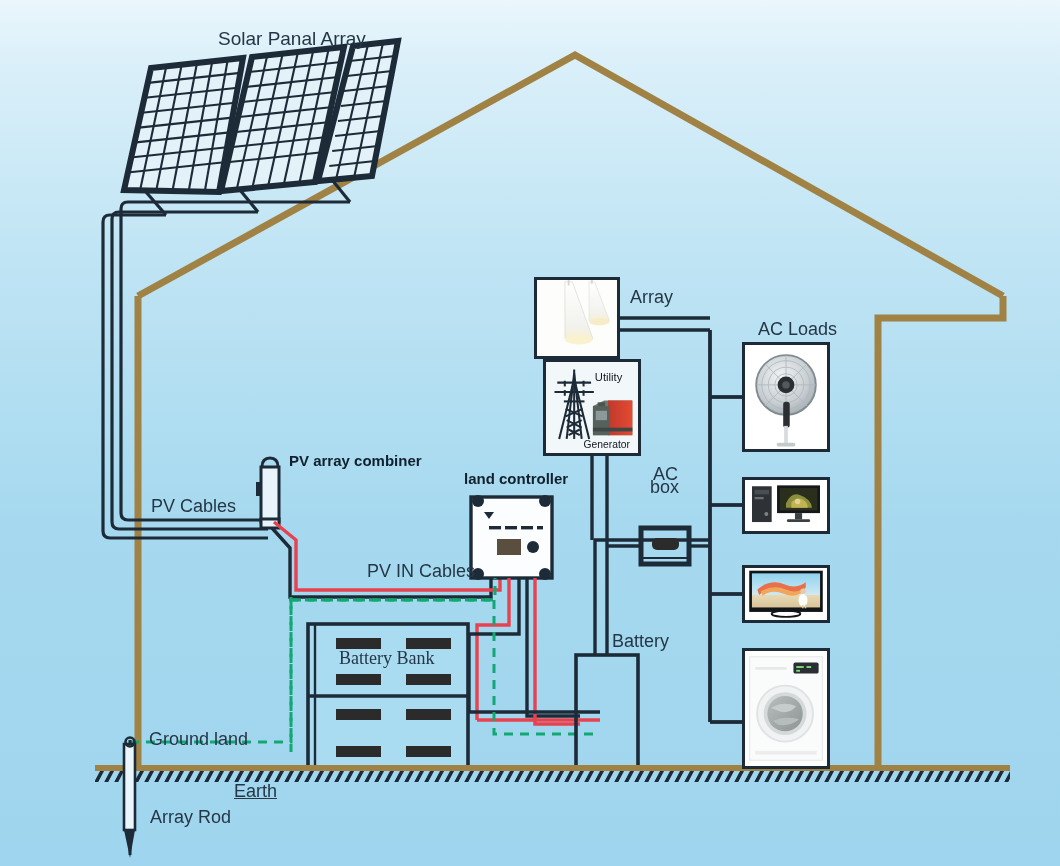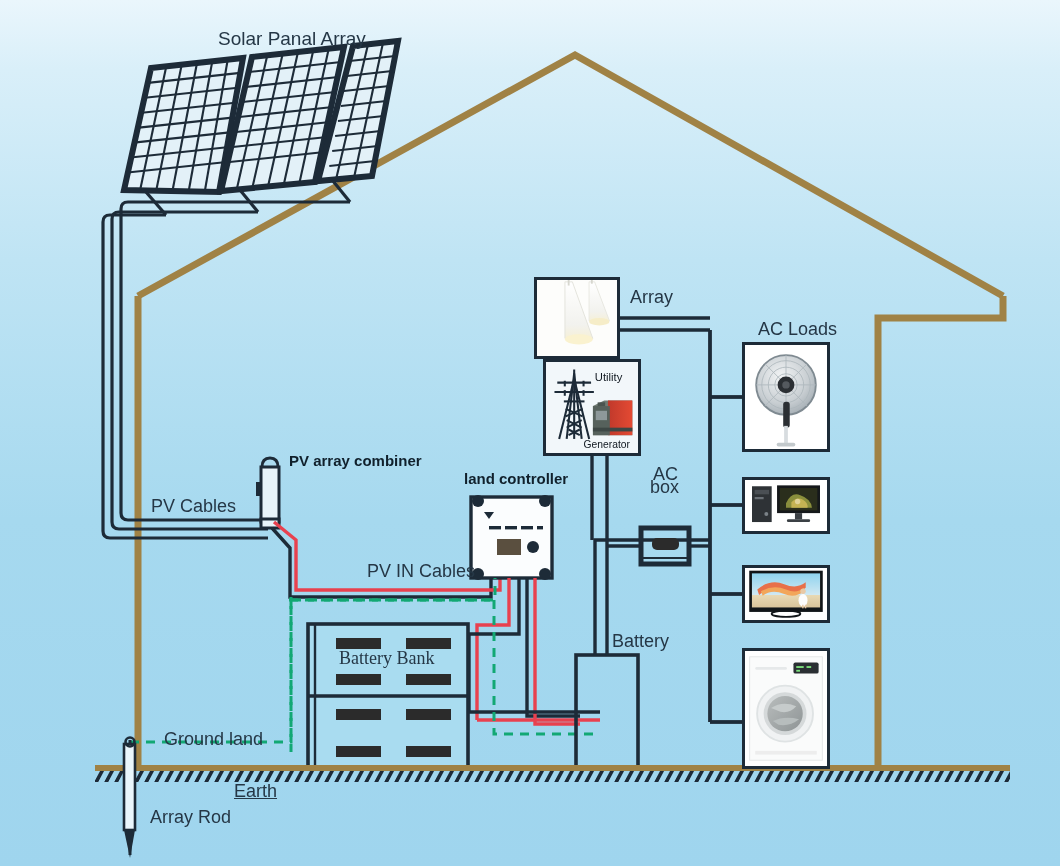--- a/index.html
+++ b/index.html
@@ -370,21 +370,21 @@
       <rect x="11" y="106" width="66" height="4" fill="#ededed"></rect>
     </svg>
   </div>
 
   <div class="lbl lbl-title" style="left:218px; top:28px;">Solar Panal Array</div>
   <div class="lbl lbl-plain" style="left:151px; top:496px;">PV Cables</div>
   <div class="lbl lbl-bold" style="left:289px; top:452px;">PV array combiner</div>
   <div class="lbl lbl-plain" style="left:343px; top:561px;margin-left:24px;">PV IN Cables</div>
   <div class="lbl lbl-bold" style="left:464px; top:470px;">land controller</div>
   <div class="lbl lbl-plain" style="left:339px; top:648px;font-family:Liberation Serif, serif;">Battery Bank</div>
-  <div class="lbl lbl-plain" style="left:164px; top:729px;">Ground  land</div>
+  <div class="lbl lbl-plain" style="left:149px; top:729px;">Ground  land</div>
   <div class="lbl lbl-plain" style="left:234px; top:781px;text-decoration:underline;">Earth</div>
   <div class="lbl lbl-plain" style="left:150px; top:807px;">Array  Rod</div>
   <div class="lbl lbl-plain" style="left:612px; top:631px;">Battery</div>
   <div class="lbl lbl-plain" style="left:653px; top:464px;">AC</div>
   <div class="lbl lbl-plain" style="left:650px; top:477px;">box</div>
   <div class="lbl lbl-plain" style="left:630px; top:287px;">Array</div>
   <div class="lbl lbl-plain" style="left:750px; top:319px;margin-left:8px;">AC  Loads</div>
 
 </div>
 

